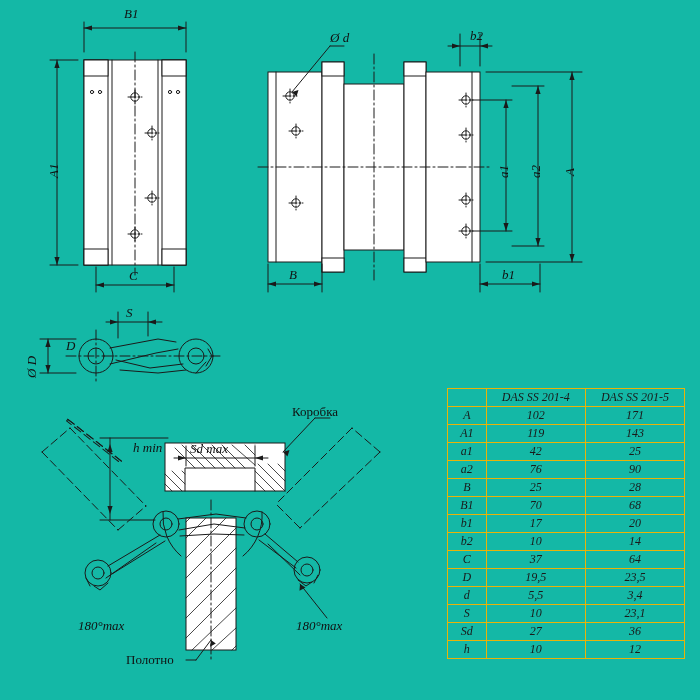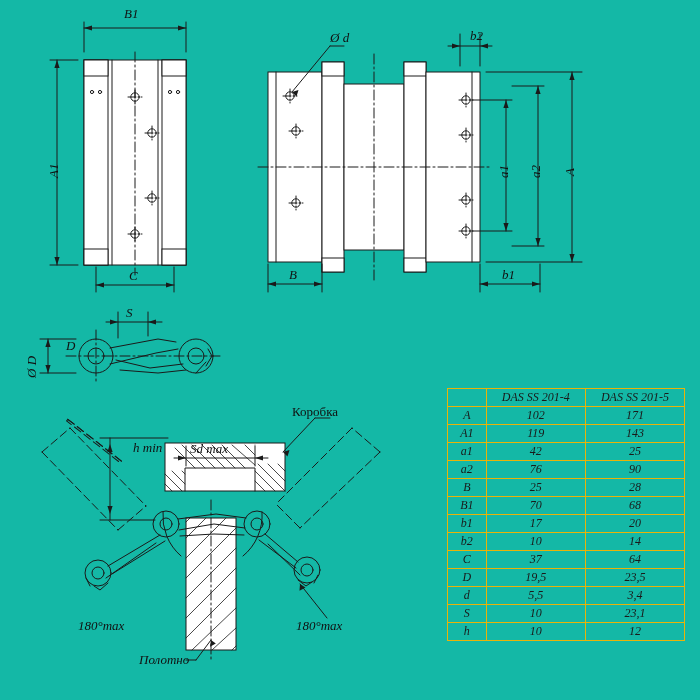--- a/index.html
+++ b/index.html
@@ -411,21 +411,21 @@
   <div class="lbl" style="left:289px; top:267px;">B</div>
   <div class="lbl" style="left:502px; top:267px;">b1</div>
 
   <div class="lbl" style="left:126px; top:305px;">S</div>
   <div class="lbl" style="left:66px; top:338px;">D</div>
   <div class="lbl rot90" style="left:24px; top:378px;">Ø D</div>
 
   <div class="lbl" style="left:133px; top:440px;">h min</div>
   <div class="lbl" style="left:190px; top:441px;">Sd max</div>
   <div class="lbl upright" style="left:292px; top:404px;">Коробка</div>
-  <div class="lbl upright" style="left:139px; top:652px;font-style:italic;">Полотно</div>
+  <div class="lbl upright" style="left:126px; top:652px;">Полотно</div>
   <div class="lbl" style="left:78px; top:618px;">180°max</div>
   <div class="lbl" style="left:296px; top:618px;">180°max</div>
 
   <table id="spec-table">
     <thead>
       <tr class="header">
         <th class="rowhead"></th>
         <th class="val">DAS SS 201-4</th>
         <th class="val">DAS SS 201-5</th>
       </tr>
@@ -485,20 +485,25 @@
           <td class="rowhead">d</td>
           <td class="val">5,5</td>
           <td class="val">3,4</td>
         </tr>
         <tr>
           <td class="rowhead">S</td>
           <td class="val">10</td>
           <td class="val">23,1</td>
         </tr>
         <tr>
+          <td class="rowhead">Sd</td>
+          <td class="val">27</td>
+          <td class="val">36</td>
+        </tr>
+        <tr>
           <td class="rowhead">h</td>
           <td class="val">10</td>
           <td class="val">12</td>
         </tr>
       </tbody>
   </table>
 
 </div>
 
 </body></html>

